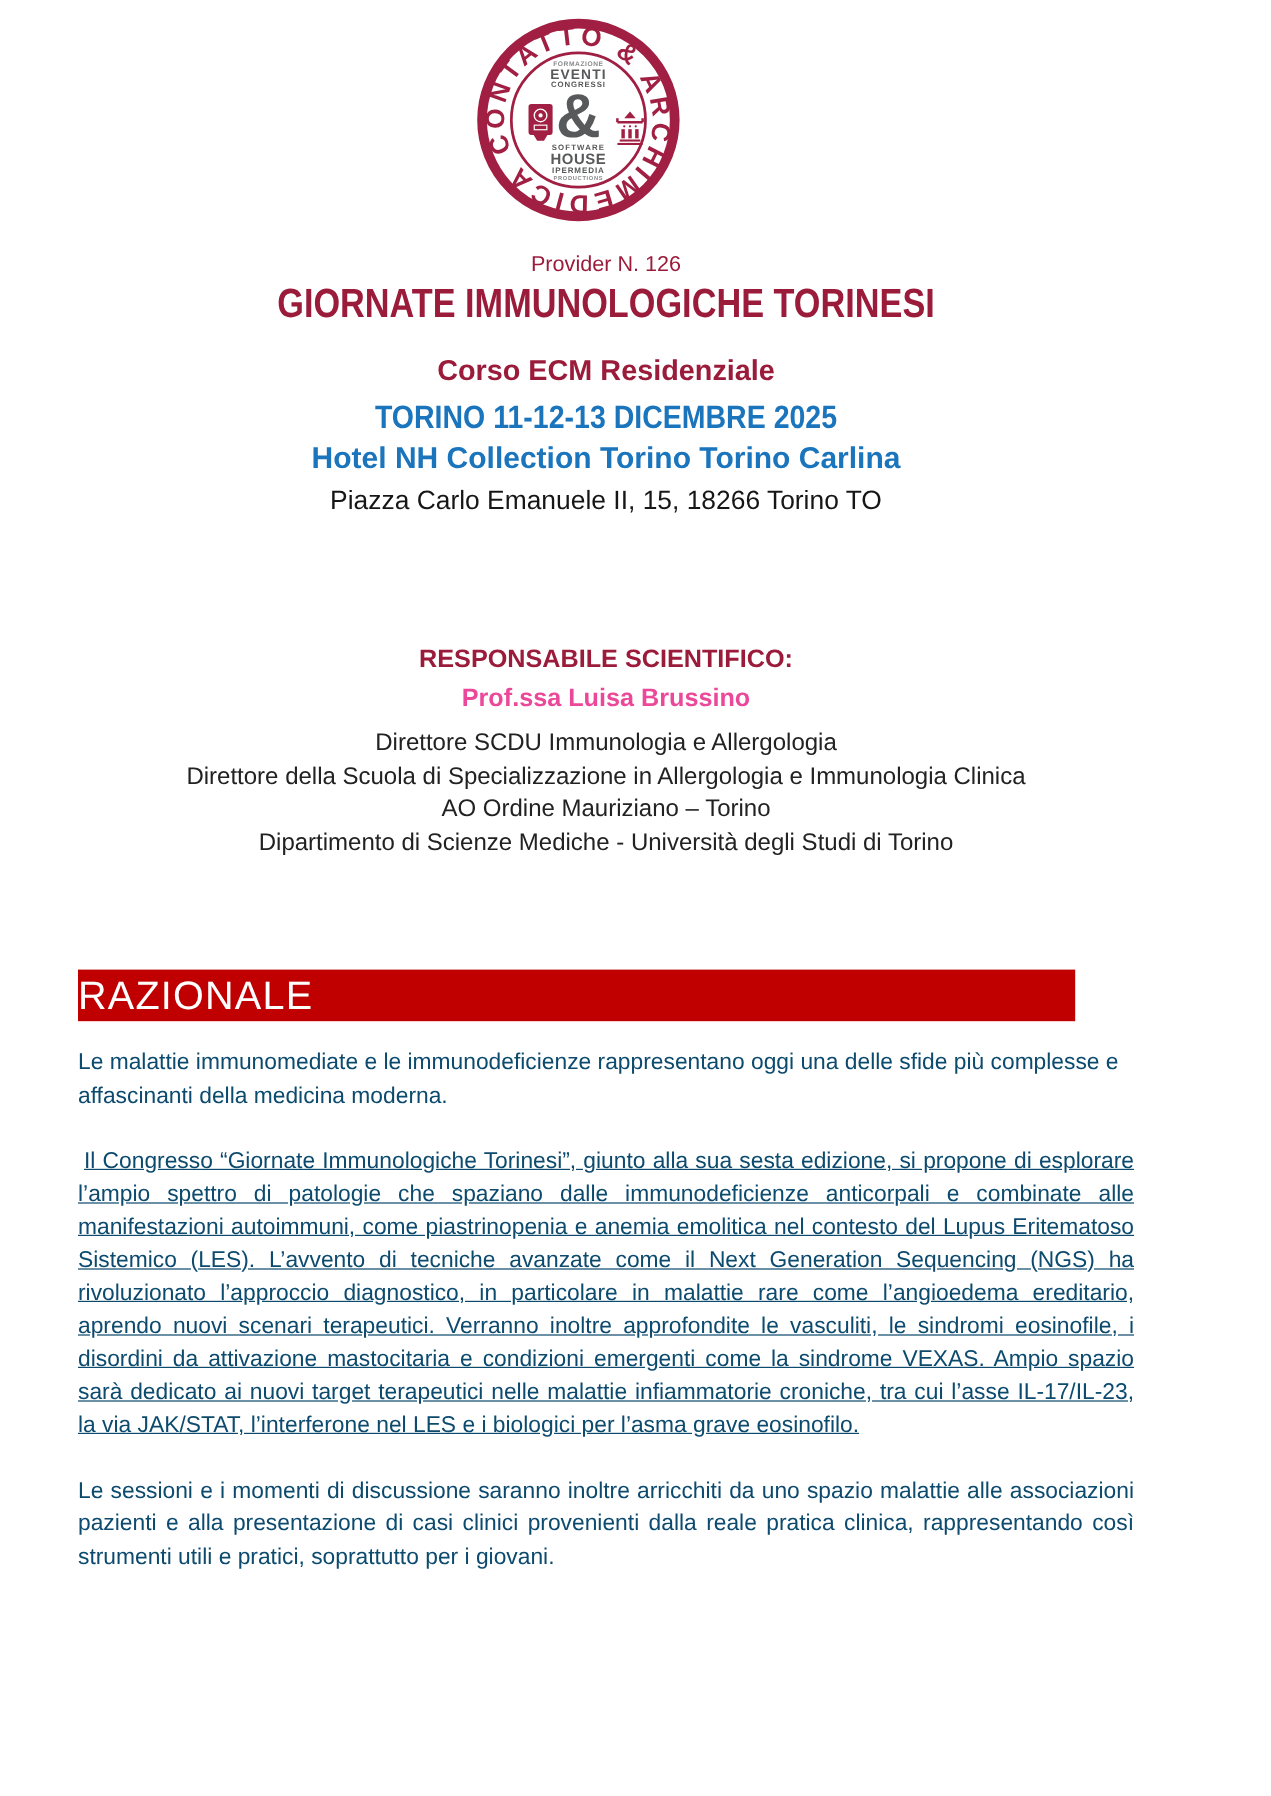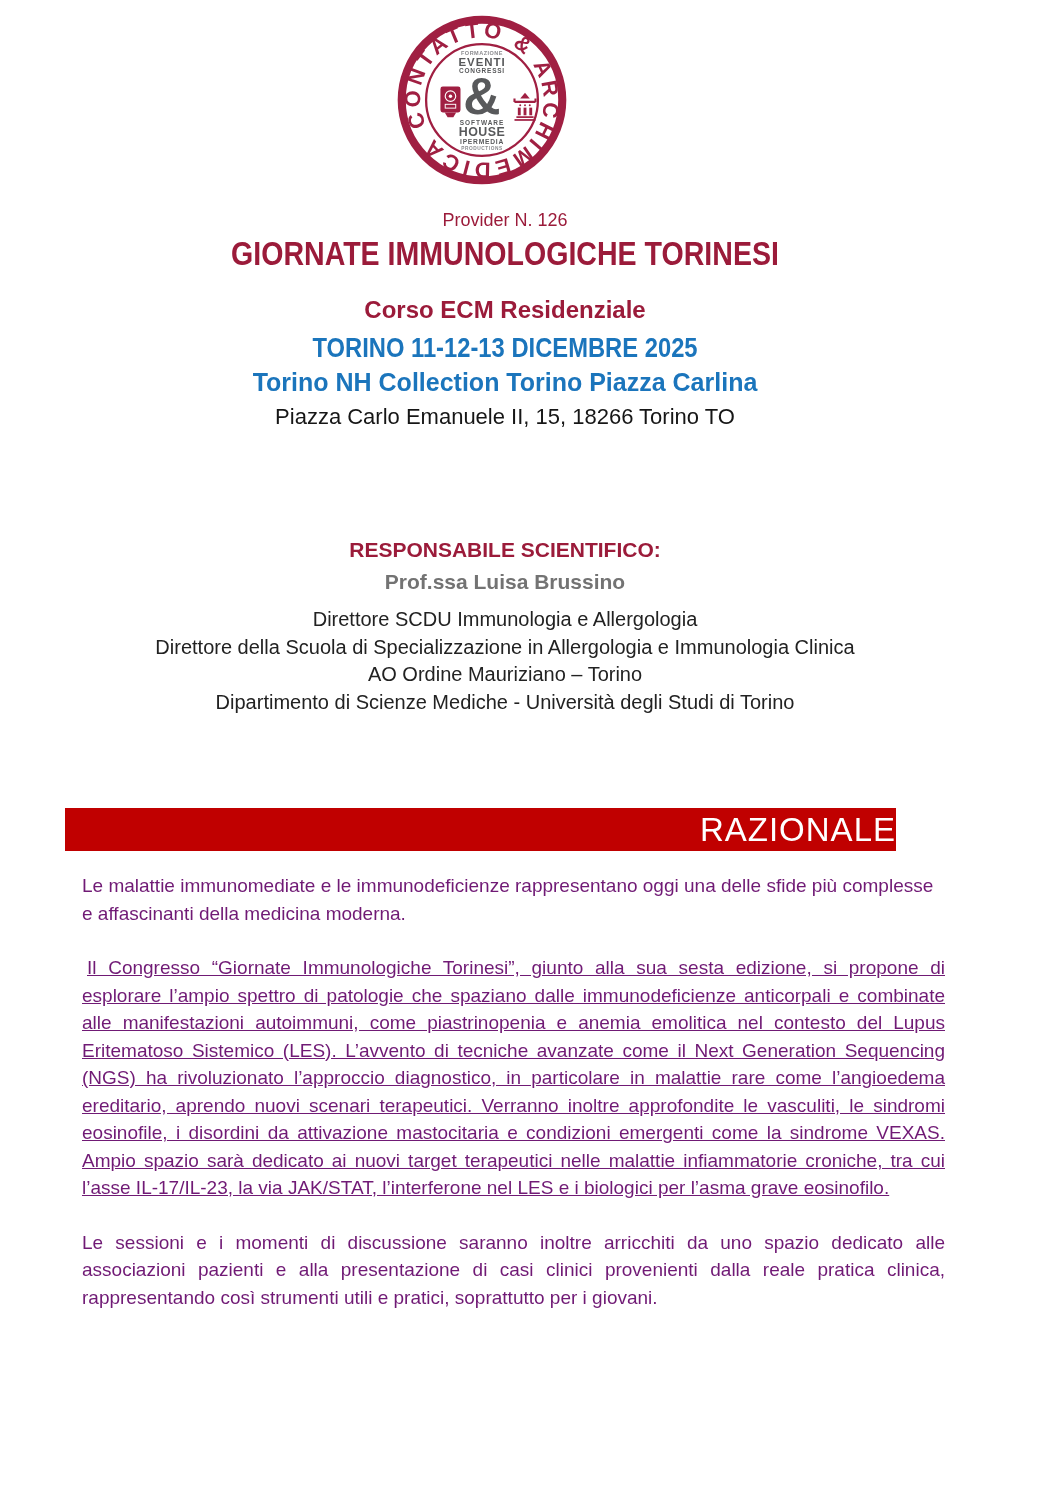--- a/index.html
+++ b/index.html
@@ -45,33 +45,33 @@
   .venue-date{
     top:333px;font-size:27px;font-weight:700;color:var(--blue);
     transform:scaleX(.88);transform-origin:50% 50%;white-space:nowrap;
   }
   .venue-hotel{top:368px;font-size:25px;font-weight:700;color:var(--blue);}
   .venue-address{top:404px;font-size:22px;color:#161616;}
 
   
   .scientific{position:absolute;left:65px;top:538px;width:880px;text-align:center;}
   .sci-label{font-size:21px;font-weight:700;color:var(--crimson);margin-bottom:8px;}
-  .sci-name{font-size:21px;font-weight:700;color:#737373;margin-bottom:12px;}
+  .sci-name{font-size:21px;font-weight:700;color:#ec4899;margin-bottom:12px;}
   .sci-line{font-size:20px;line-height:27.5px;color:#222222;}
 
   
   .banner{
     position:absolute;left:65px;top:808px;width:831px;height:43px;
-    background:var(--banner_red);color:#ffffff;text-align:right;
+    background:var(--banner_red);color:#ffffff;text-align:left;
     line-height:43px;font-size:33px;font-weight:400;letter-spacing:1px;
   }
 
   
   .body-text{position:absolute;left:65px;top:872px;width:880px;}
-  .body-text p{margin:0 0 27px 17px;font-size:19px;line-height:27.5px;color:#701a75;}
+  .body-text p{margin:0 0 27px 0;font-size:19px;line-height:27.5px;color:#0c4a6e;}
   .pj{text-align:justify;}
   .indent{text-indent:5px;text-decoration:underline;}
 </style>
 </head>
 <body>
 
 <div class="page">
 
   <div class="logo">
     <svg viewBox="0 0 180 180" width="172" height="172">
@@ -114,35 +114,35 @@
       <text x="90" y="136" text-anchor="middle" class="lg-ipermedia">IPERMEDIA</text>
       <text x="90" y="142.5" text-anchor="middle" class="lg-productions">PRODUCTIONS</text>
     </svg>
   </div>
 
   <div class="col provider">Provider N. 126</div>
   <h1 class="col title">GIORNATE IMMUNOLOGICHE TORINESI</h1>
   <div class="col subtitle">Corso ECM Residenziale</div>
 
   <div class="col venue-date">TORINO 11-12-13 DICEMBRE 2025</div>
-  <div class="col venue-hotel">Torino NH Collection Torino Piazza Carlina</div>
+  <div class="col venue-hotel">Hotel NH Collection Torino Torino Carlina</div>
   <div class="col venue-address">Piazza Carlo Emanuele II, 15, 18266 Torino TO</div>
 
   <section class="scientific">
     <div class="sci-label">RESPONSABILE SCIENTIFICO:</div>
     <div class="sci-name">Prof.ssa Luisa Brussino</div>
     <div class="sci-line">Direttore SCDU Immunologia e Allergologia</div>
     <div class="sci-line">Direttore della Scuola di Specializzazione in Allergologia e Immunologia Clinica</div>
     <div class="sci-line">AO Ordine Mauriziano – Torino</div>
     <div class="sci-line">Dipartimento di Scienze Mediche - Università degli Studi di Torino</div>
   </section>
 
   <div class="banner">
     <span>RAZIONALE</span>
   </div>
 
   <section class="body-text">
     <p>Le malattie immunomediate e le immunodeficienze rappresentano oggi una delle sfide più complesse e affascinanti della medicina moderna.</p>
     <p class="pj indent">Il Congresso “Giornate Immunologiche Torinesi”, giunto alla sua sesta edizione, si propone di esplorare l’ampio spettro di patologie che spaziano dalle immunodeficienze anticorpali e combinate alle manifestazioni autoimmuni, come piastrinopenia e anemia emolitica nel contesto del Lupus Eritematoso Sistemico (LES). L’avvento di tecniche avanzate come il Next Generation Sequencing (NGS) ha rivoluzionato l’approccio diagnostico, in particolare in malattie rare come l’angioedema ereditario, aprendo nuovi scenari terapeutici. Verranno inoltre approfondite le vasculiti, le sindromi eosinofile, i disordini da attivazione mastocitaria e condizioni emergenti come la sindrome VEXAS. Ampio spazio sarà dedicato ai nuovi target terapeutici nelle malattie infiammatorie croniche, tra cui l’asse IL-17/IL-23, la via JAK/STAT, l’interferone nel LES e i biologici per l’asma grave eosinofilo.</p>
-    <p class="pj">Le sessioni e i momenti di discussione saranno inoltre arricchiti da uno spazio dedicato alle associazioni pazienti e alla presentazione di casi clinici provenienti dalla reale pratica clinica, rappresentando così strumenti utili e pratici, soprattutto per i giovani.</p>
+    <p class="pj">Le sessioni e i momenti di discussione saranno inoltre arricchiti da uno spazio malattie alle associazioni pazienti e alla presentazione di casi clinici provenienti dalla reale pratica clinica, rappresentando così strumenti utili e pratici, soprattutto per i giovani.</p>
   </section>
 
 </div>
 
 </body></html>

